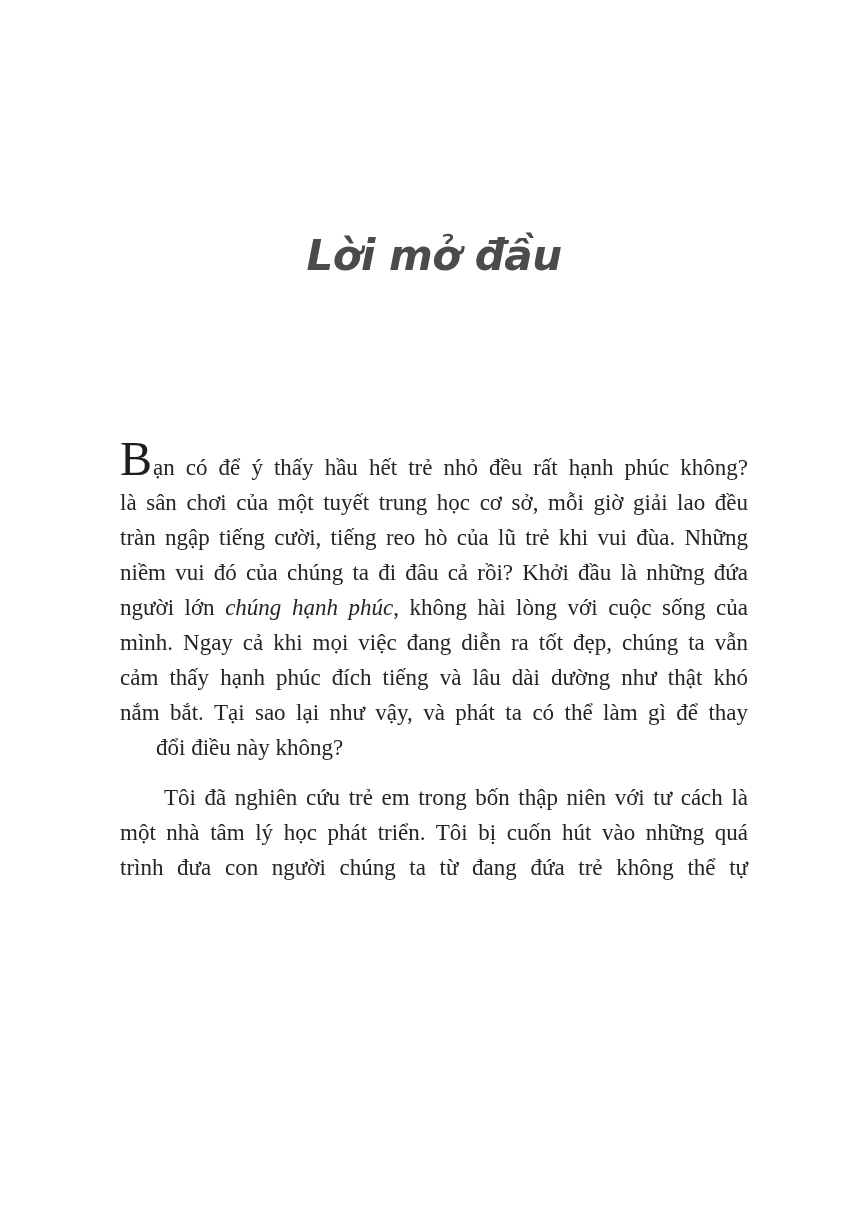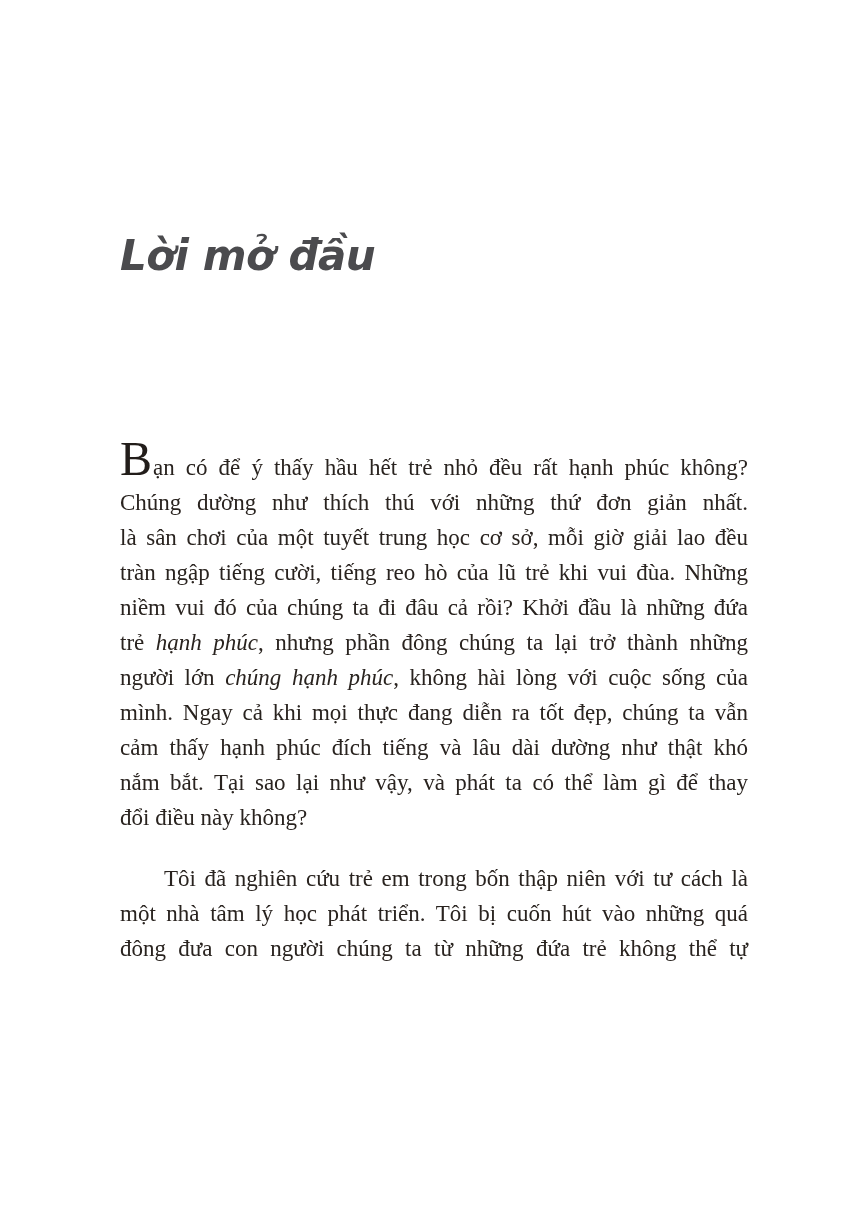--- a/index.html
+++ b/index.html
@@ -14,47 +14,48 @@
     font-family: "Liberation Serif", serif;
   }
   .page {
     box-sizing: border-box;
     width: 868px;
     height: 1228px;
     padding: 230px 120px 0 120px;
   }
   .chapter-heading {
     margin: 0;
-    text-align: left;
+    text-align: center;
     font-family: "DejaVu Sans", sans-serif;
     font-weight: bold;
     font-style: italic;
     font-size: 42px;
     line-height: 52px;
     letter-spacing: -0.5px;
     color: #4b4b4e;
   }
   .body-text {
     margin-top: 168px;
     color: #29231f;
     font-size: 23px;
     line-height: 35px;
   }
   .paragraph + .paragraph {
-    margin-top: 26px;
+    margin-top: 15px;
   }
   .line {
     text-align: justify;
     text-align-last: justify;
     white-space: nowrap;
     overflow: visible;
   }
   .line.no-stretch {
     text-align: left;
     text-align-last: left;
+    margin-left: 36px;
   }
   .line.indent {
     padding-left: 44px;
   }
   .dropcap {
     font-size: 48px;
     line-height: 0;
     padding-right: 1px;
     color: #221d1a;
   }
@@ -63,30 +64,28 @@
   }
 </style>
 </head>
 <body>
 
 <div class="page">
   <h1 class="chapter-heading">Lời mở đầu</h1>
   <div class="body-text" id="body-text">
       <div class="paragraph">
         <div class="line"><span class="dropcap">B</span>ạn có để ý thấy hầu hết trẻ nhỏ đều rất hạnh phúc không?</div>
-        <div class="line">Chúng dường như thích thú với những thứ đơn giản nhất.</div>
         <div class="line">là sân chơi của một tuyết trung học cơ sở, mỗi giờ giải lao đều</div>
         <div class="line">tràn ngập tiếng cười, tiếng reo hò của lũ trẻ khi vui đùa. Những</div>
         <div class="line">niềm vui đó của chúng ta đi đâu cả rồi? Khởi đầu là những đứa</div>
-        <div class="line">trẻ <i>hạnh phúc</i>, nhưng phần đông chúng ta lại trở thành những</div>
         <div class="line">người lớn <i>chúng hạnh phúc</i>, không hài lòng với cuộc sống của</div>
-        <div class="line">mình. Ngay cả khi mọi thực đang diễn ra tốt đẹp, chúng ta vẫn</div>
+        <div class="line">mình. Ngay cả khi mọi việc đang diễn ra tốt đẹp, chúng ta vẫn</div>
         <div class="line">cảm thấy hạnh phúc đích tiếng và lâu dài dường như thật khó</div>
         <div class="line">nắm bắt. Tại sao lại như vậy, và phát ta có thể làm gì để thay</div>
         <div class="line no-stretch">đổi điều này không?</div>
       </div>
       <div class="paragraph">
         <div class="line indent">Tôi đã nghiên cứu trẻ em trong bốn thập niên với tư cách là</div>
         <div class="line">một nhà tâm lý học phát triển. Tôi bị cuốn hút vào những quá</div>
-        <div class="line">đông đưa con người chúng ta từ những đứa trẻ không thể tự</div>
+        <div class="line">trình đưa con người chúng ta từ đang đứa trẻ không thể tự</div>
       </div>
     </div>
 </div>
 
 </body></html>

